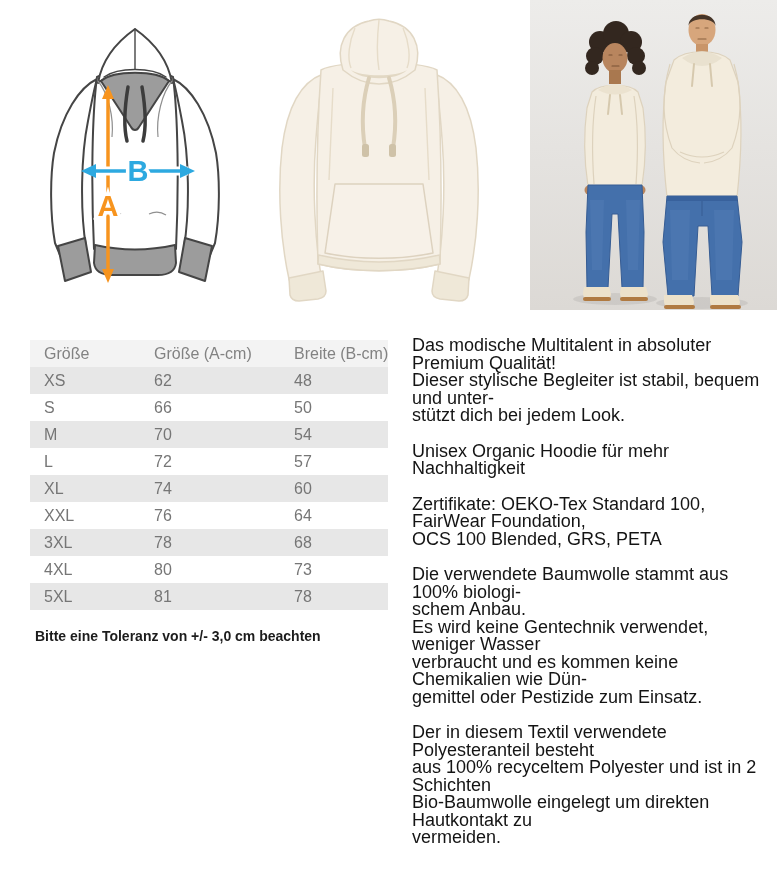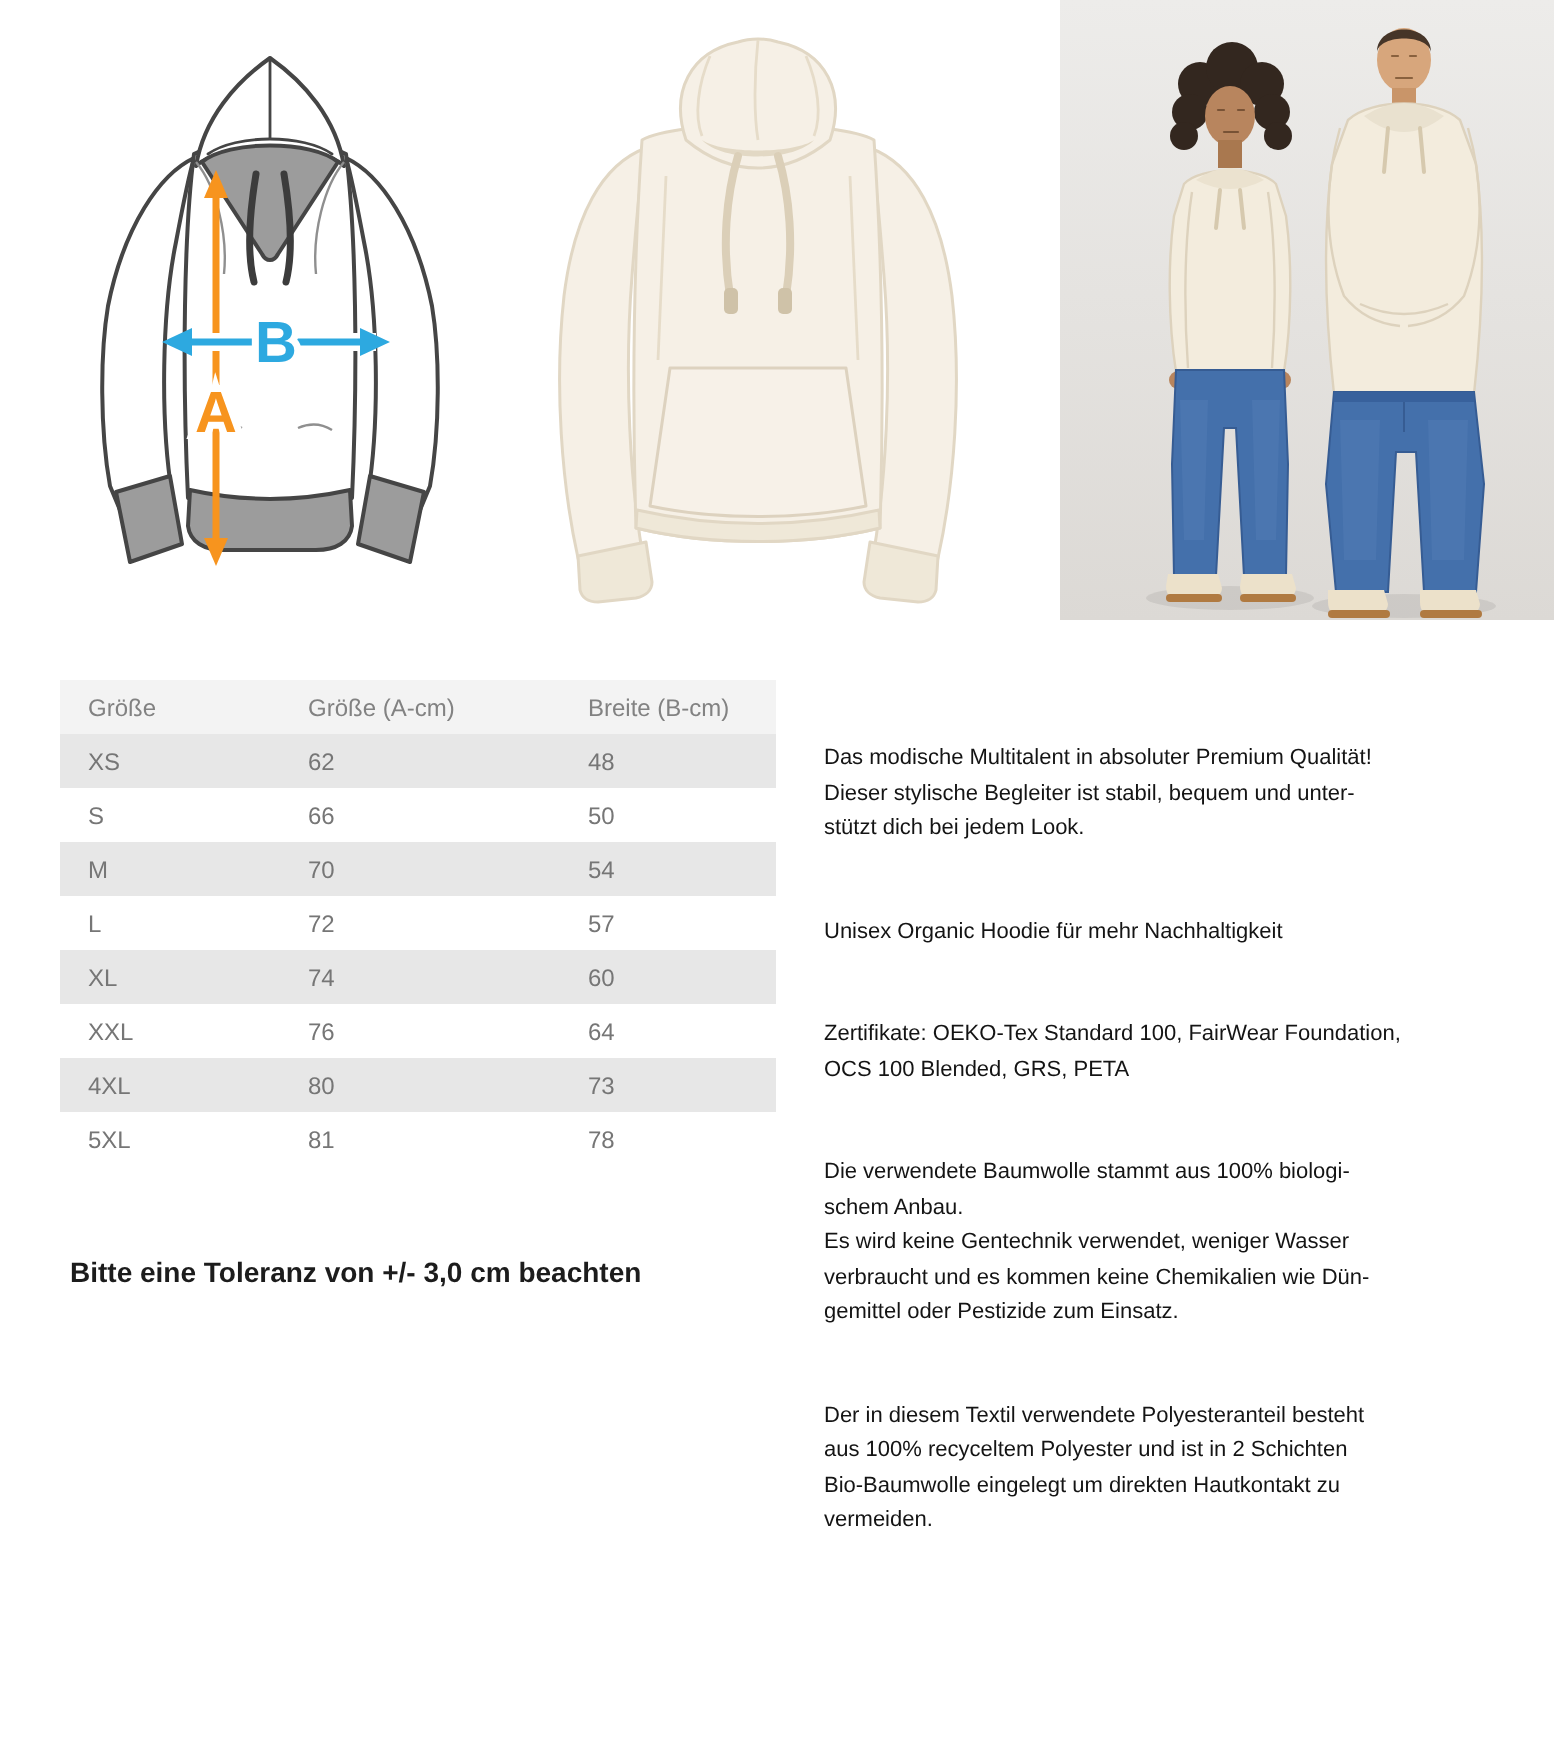--- a/index.html
+++ b/index.html
@@ -15,43 +15,42 @@
   
   .diagram-box   { left: 38px;  top: 25px; width: 194px; height: 276px; }
   .product-photo { left: 243px; top: 8px;  width: 272px; height: 300px; background: #ffffff; }
   .models-photo  { left: 530px; top: 0;    width: 247px; height: 310px; }
 
   
   .size-table-wrap { left: 30px; top: 340px; width: 358px; }
   table.sizes { border-collapse: collapse; width: 358px; table-layout: fixed; }
   table.sizes th, table.sizes td {
     height: 27px; padding: 0 0 0 14px;
-    font-size: 12px; font-weight: 400; text-align: left;
+    font-size: 16px; font-weight: 400; text-align: left;
     vertical-align: middle; white-space: nowrap;
   }
   table.sizes col.c1 { width: 110px; }
   table.sizes col.c2 { width: 140px; }
   table.sizes col.c3 { width: 108px; }
   table.sizes thead th { background: #f3f3f3; color: #828282; }
   table.sizes tbody td { color: #767676; }
   table.sizes tbody tr:nth-child(odd)  { background: #e7e7e7; }
   table.sizes tbody tr:nth-child(even) { background: #ffffff; }
 
   .tolerance {
     left: 35px; top: 628px;
     font-size: 14px; color: #1c1c1c; font-weight: bold;
   }
 
   
   .desc { left: 412px; top: 337px; width: 364px; color: #141414; }
   .desc p {
-    font-size: 11px; line-height: 17.5px;
+    font-size: 18px; line-height: 17.5px;
     white-space: pre-line;
     margin-bottom: 18px;
-    margin-top: 34px;
   }
 </style>
 </head>
 <body>
 
 <div class="abs diagram-box">
   <svg viewBox="0 0 194 276" width="194" height="276">
     <g stroke="#454545" stroke-width="2" fill="#ffffff" stroke-linejoin="round" stroke-linecap="round">
 
       <path d="M59,54 C42,62 24,88 16,128 C12,152 12,190 17,218 L22,230 L48,222 C42,185 43,130 50,96 C53,80 56,64 59,54 Z"></path>
@@ -267,20 +266,25 @@
       </tr>
       <tr>
         <td>XL</td>
         <td>74</td>
         <td>60</td>
       </tr>
       <tr>
         <td>XXL</td>
         <td>76</td>
         <td>64</td>
+      </tr>
+      <tr>
+        <td>3XL</td>
+        <td>78</td>
+        <td>68</td>
       </tr>
       <tr>
         <td>4XL</td>
         <td>80</td>
         <td>73</td>
       </tr>
       <tr>
         <td>5XL</td>
         <td>81</td>
         <td>78</td>

